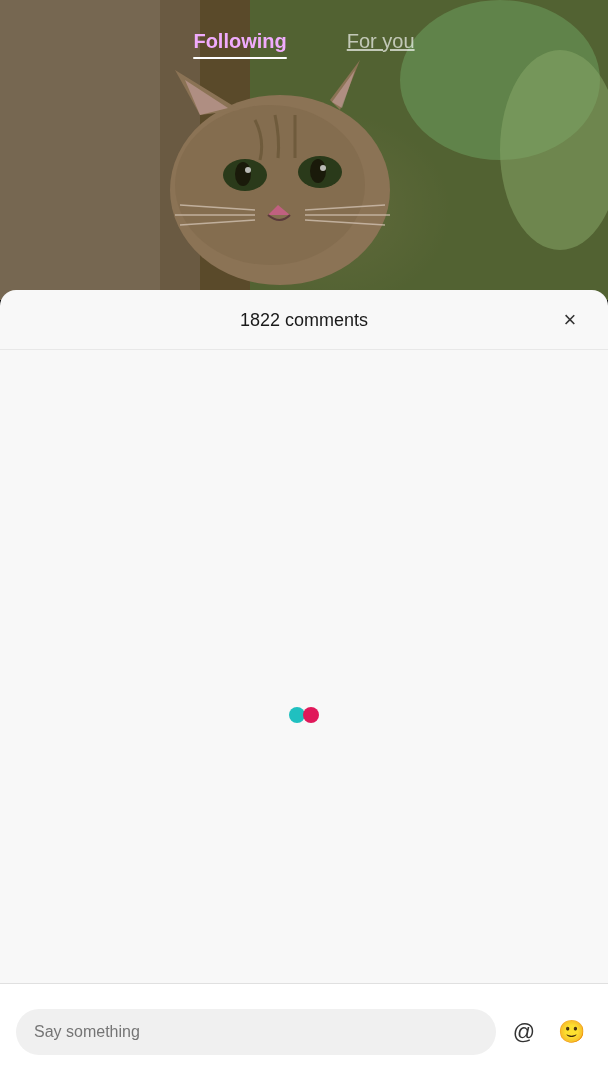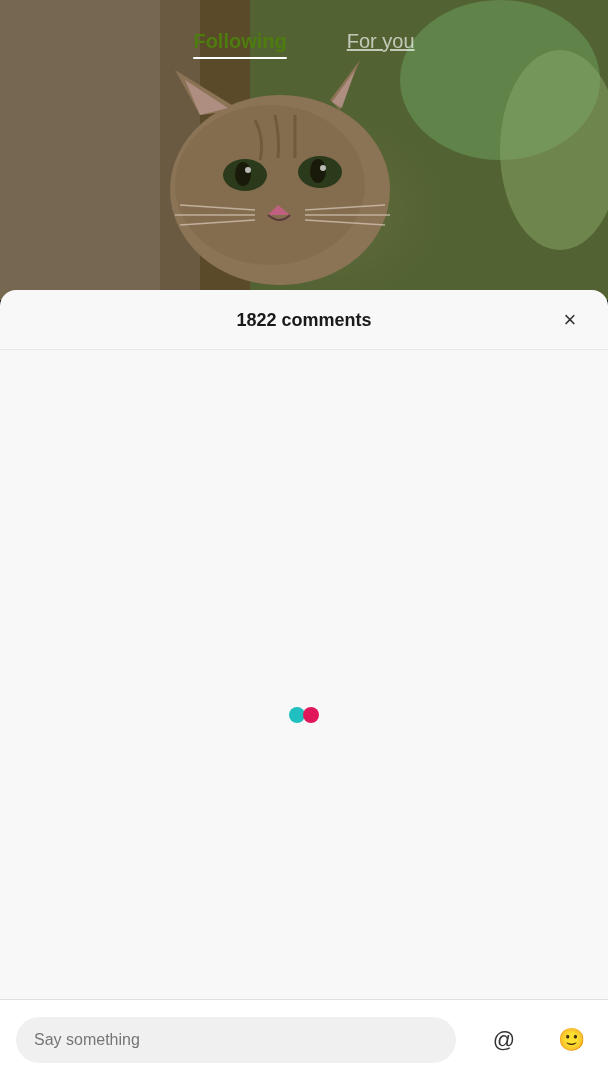--- a/index.html
+++ b/index.html
@@ -71,21 +71,21 @@
     }
 
     .nav-tab {
       font-size: 20px;
       font-weight: 600;
       cursor: pointer;
       padding: 5px 10px;
     }
 
     .nav-tab.active {
-      color: #4d7c0f;
+      color: #f0abfc;
       text-align: right;
     }
 
     .nav-tab.inactive {
       color: rgba(255,255,255,0.65);
       font-weight: 400;
       text-decoration: underline;
     }
 
     .nav-tab.active::after {
@@ -116,21 +116,21 @@
       display: flex;
       align-items: center;
       justify-content: center;
       padding: 20px 20px 18px;
       position: relative;
       border-bottom: 1px solid #e8e8e8;
     }
 
     .comments-title {
       font-size: 18px;
-      font-weight: 700;
+      font-weight: 400;
       color: #1a1a1a;
     }
 
     .close-btn {
       position: absolute;
       right: 20px;
       top: 50%;
       transform: translateY(-50%);
       width: 36px;
       height: 36px;
@@ -180,26 +180,26 @@
       0%, 100% { transform: scale(1); opacity: 1; }
       50% { transform: scale(1.15); opacity: 0.8; }
     }
 
     
     .bottom-bar {
       position: absolute;
       bottom: 0;
       left: 0;
       width: 100%;
-      height: 81px;
+      height: 97px;
       background: #ffffff;
       display: flex;
       align-items: center;
       padding: 0 16px;
-      gap: 28px;
+      gap: 8px;
       border-top: 1px solid #e0e0e0;
       z-index: 30;
     }
 
     .comment-input {
       flex: 1;
       height: 46px;
       border-radius: 23px;
       border: none;
       background: #f0f0f0;

